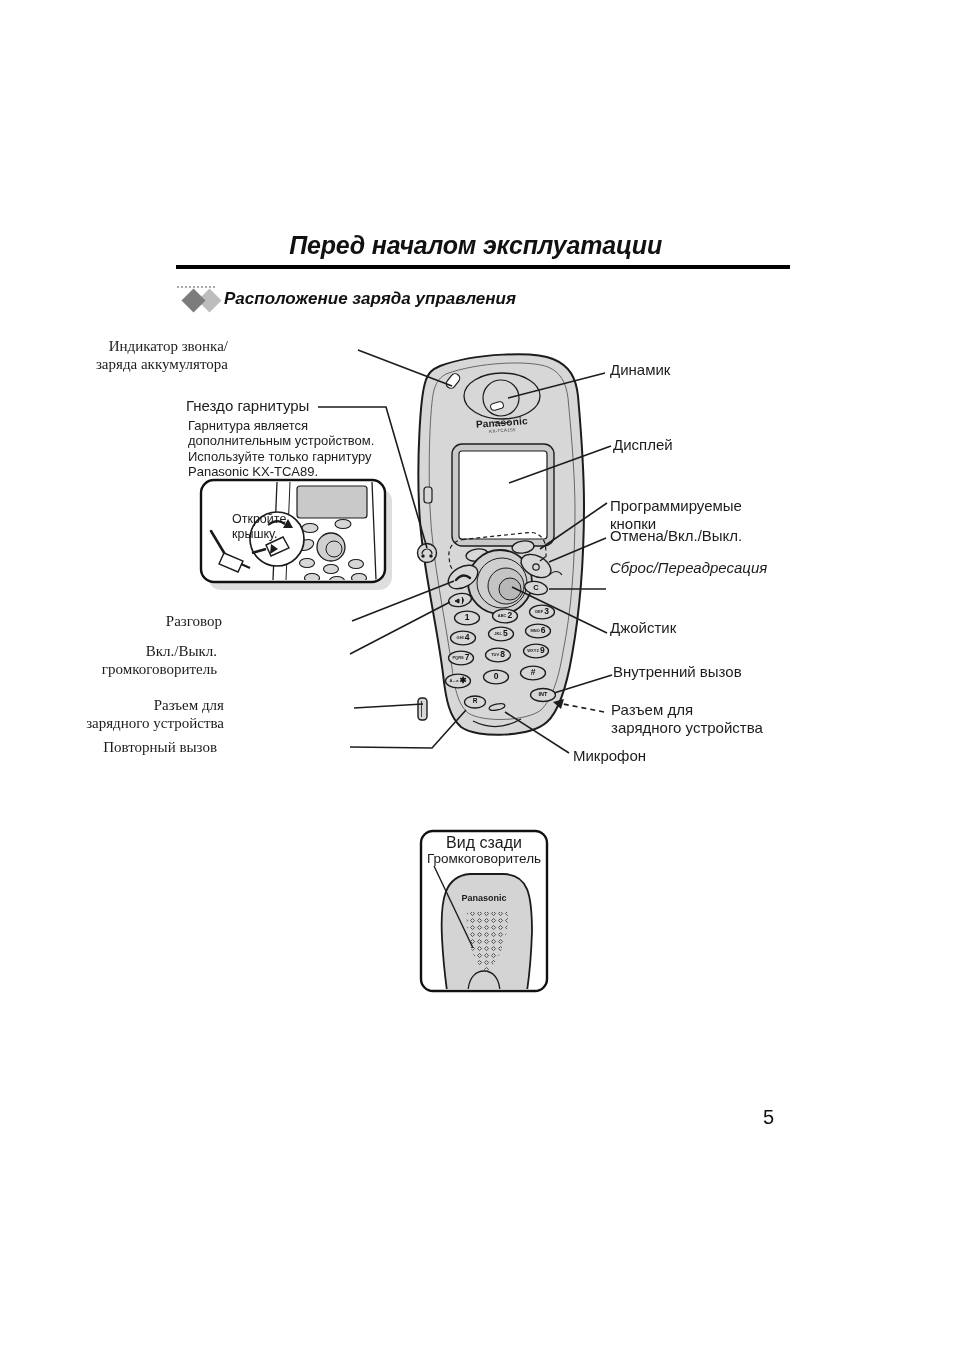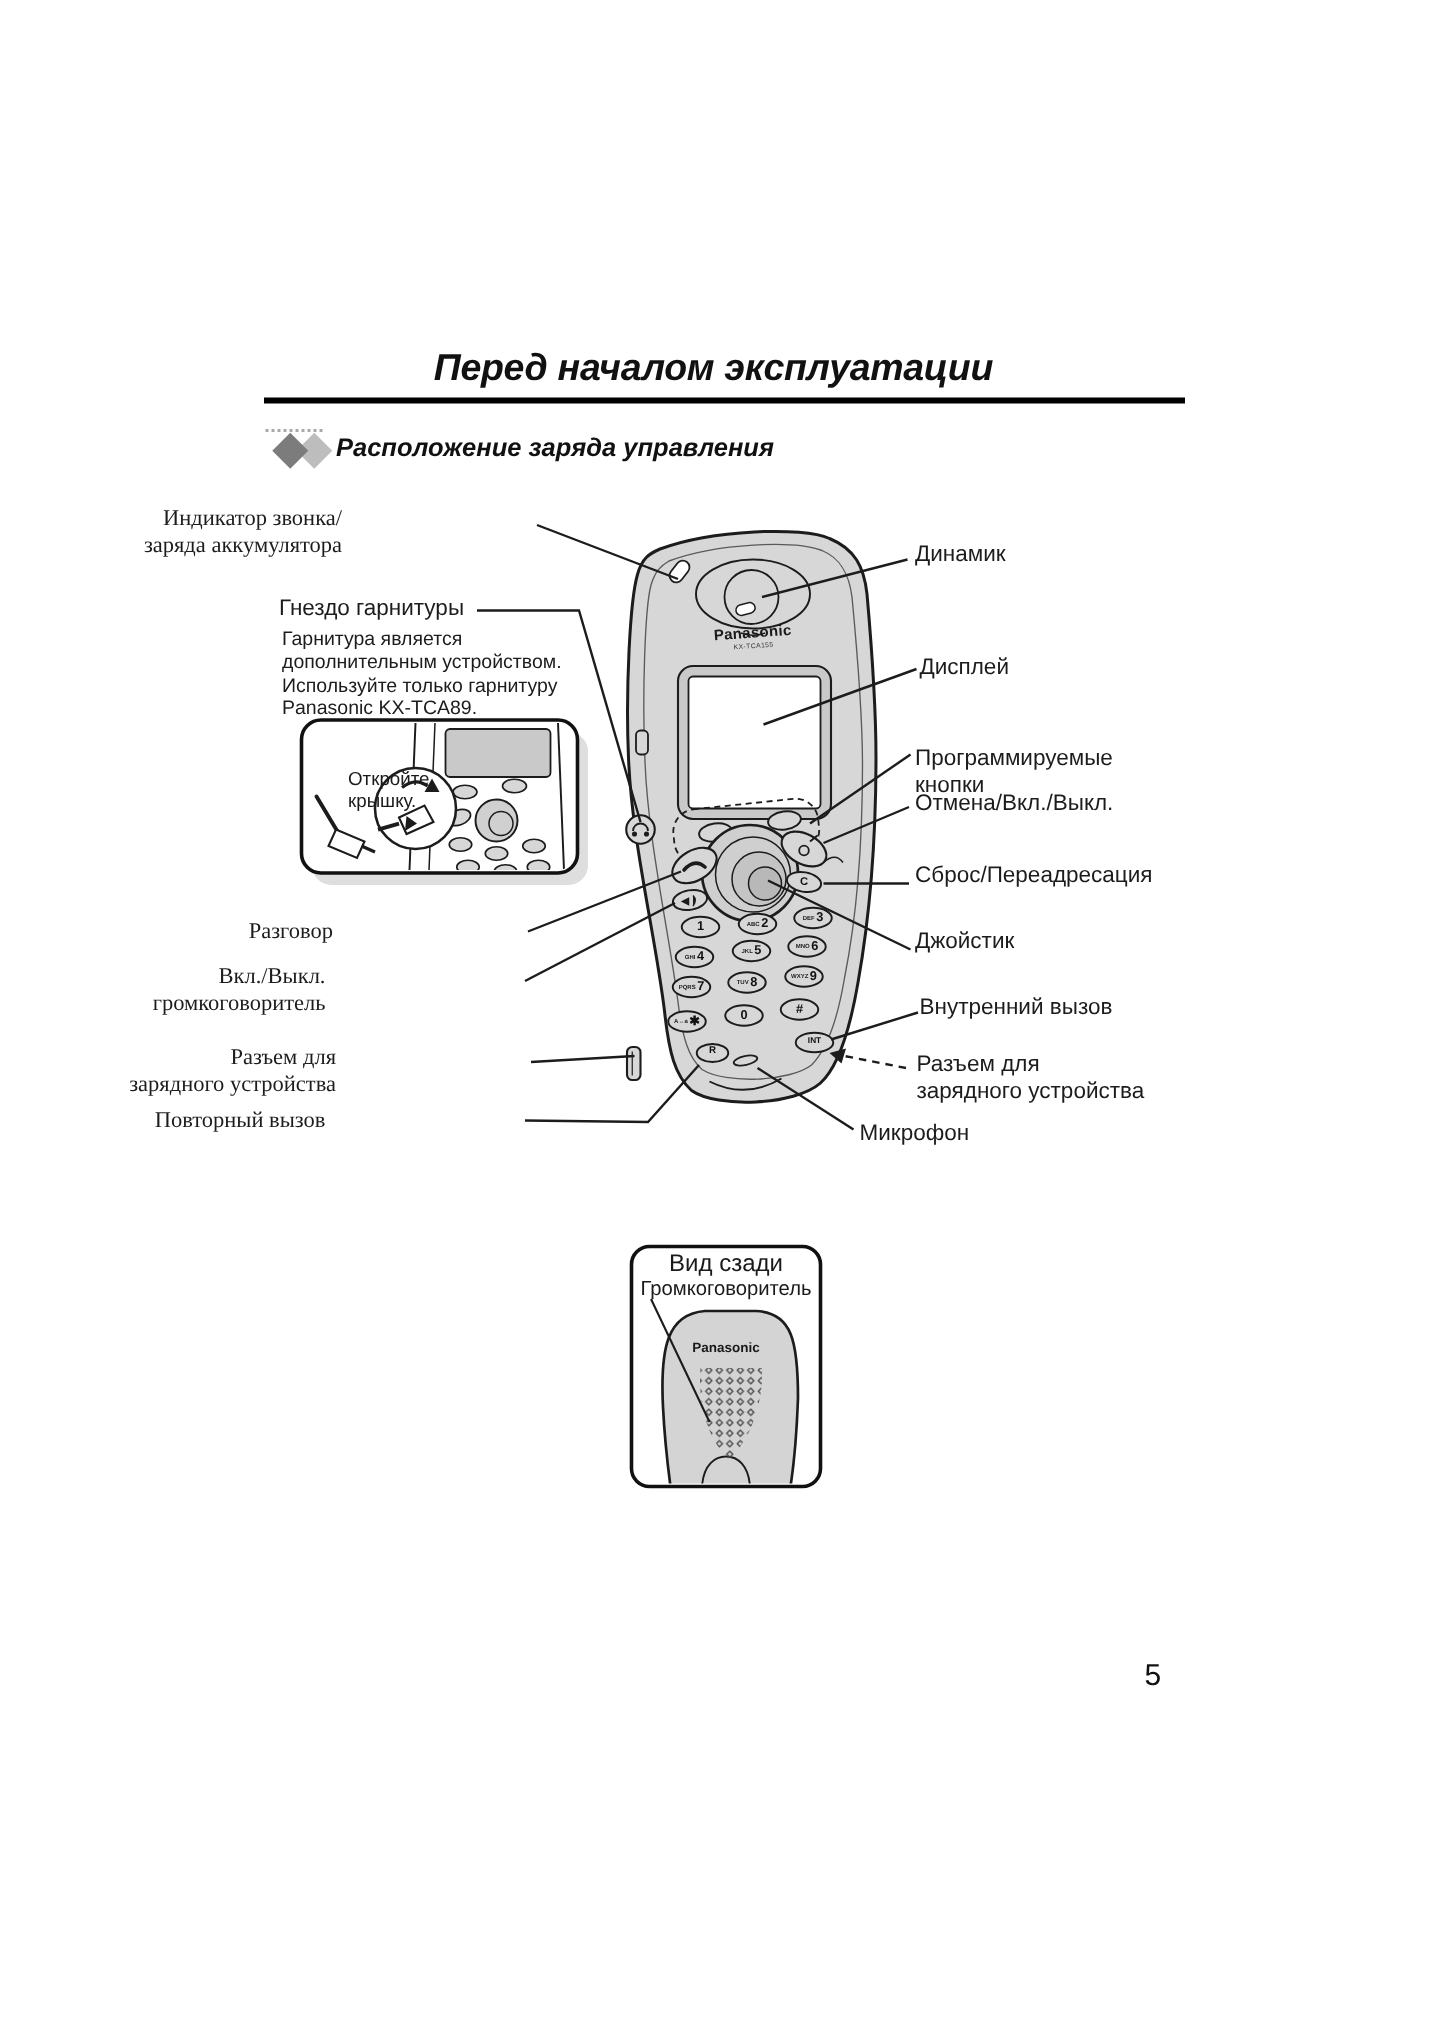--- a/index.html
+++ b/index.html
@@ -243,21 +243,21 @@
 громкоговоритель</div>
   <div class="lab r" style="right:602px;top:696px;">Разъем для
 зарядного устройства</div>
   <div class="lab r" style="right:609px;top:738px;">Повторный вызов</div>
 
   <div class="lab" style="left:610px;top:361px;">Динамик</div>
   <div class="lab" style="left:613px;top:436px;">Дисплей</div>
   <div class="lab" style="left:610px;top:497px;">Программируемые
 кнопки</div>
   <div class="lab" style="left:610px;top:527px;">Отмена/Вкл./Выкл.</div>
-  <div class="lab" style="left:610px;top:575px;">Сброс/Переадресация</div>
+  <div class="lab" style="left:610px;top:559px;font-style:italic;">Сброс/Переадресация</div>
   <div class="lab" style="left:610px;top:619px;">Джойстик</div>
   <div class="lab" style="left:613px;top:663px;">Внутренний вызов</div>
   <div class="lab" style="left:611px;top:701px;">Разъем для
 зарядного устройства</div>
   <div class="lab" style="left:573px;top:747px;">Микрофон</div>
 
   <div class="brand-front">
     <span class="b">Panasonic</span>
     <span class="m">KX-TCA155</span>
   </div>

